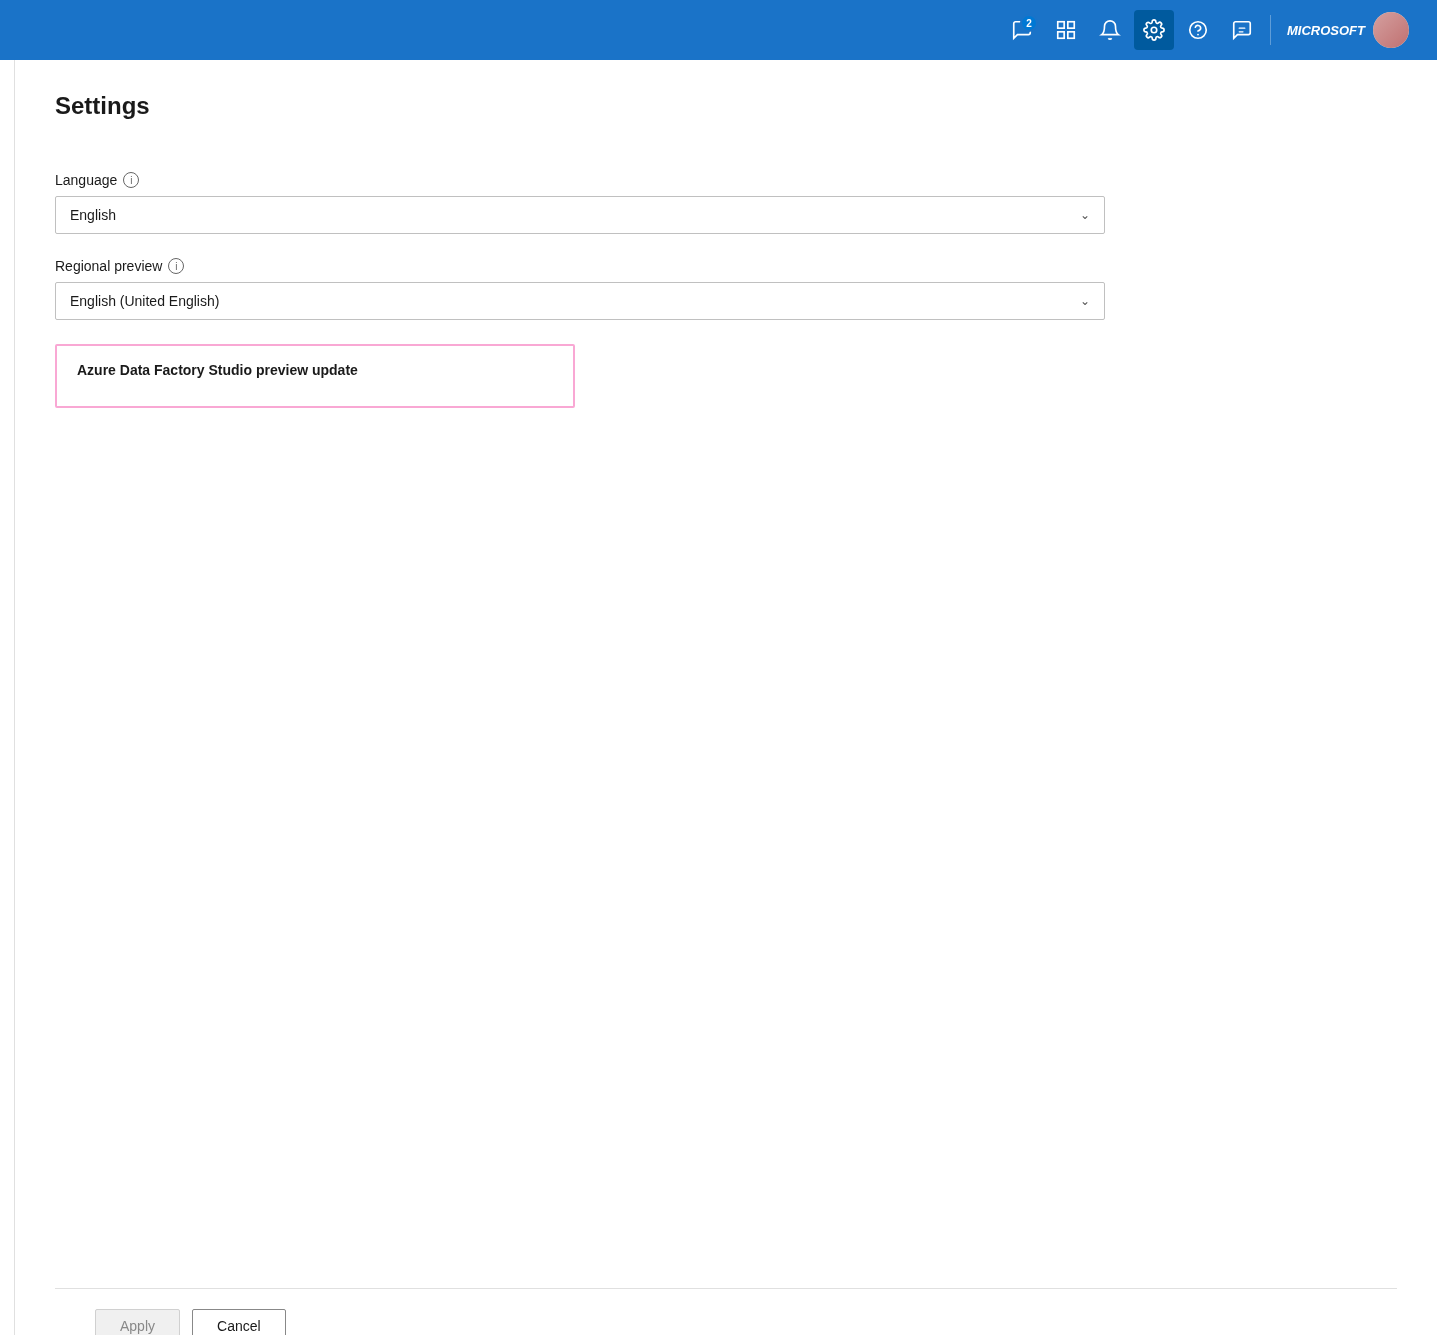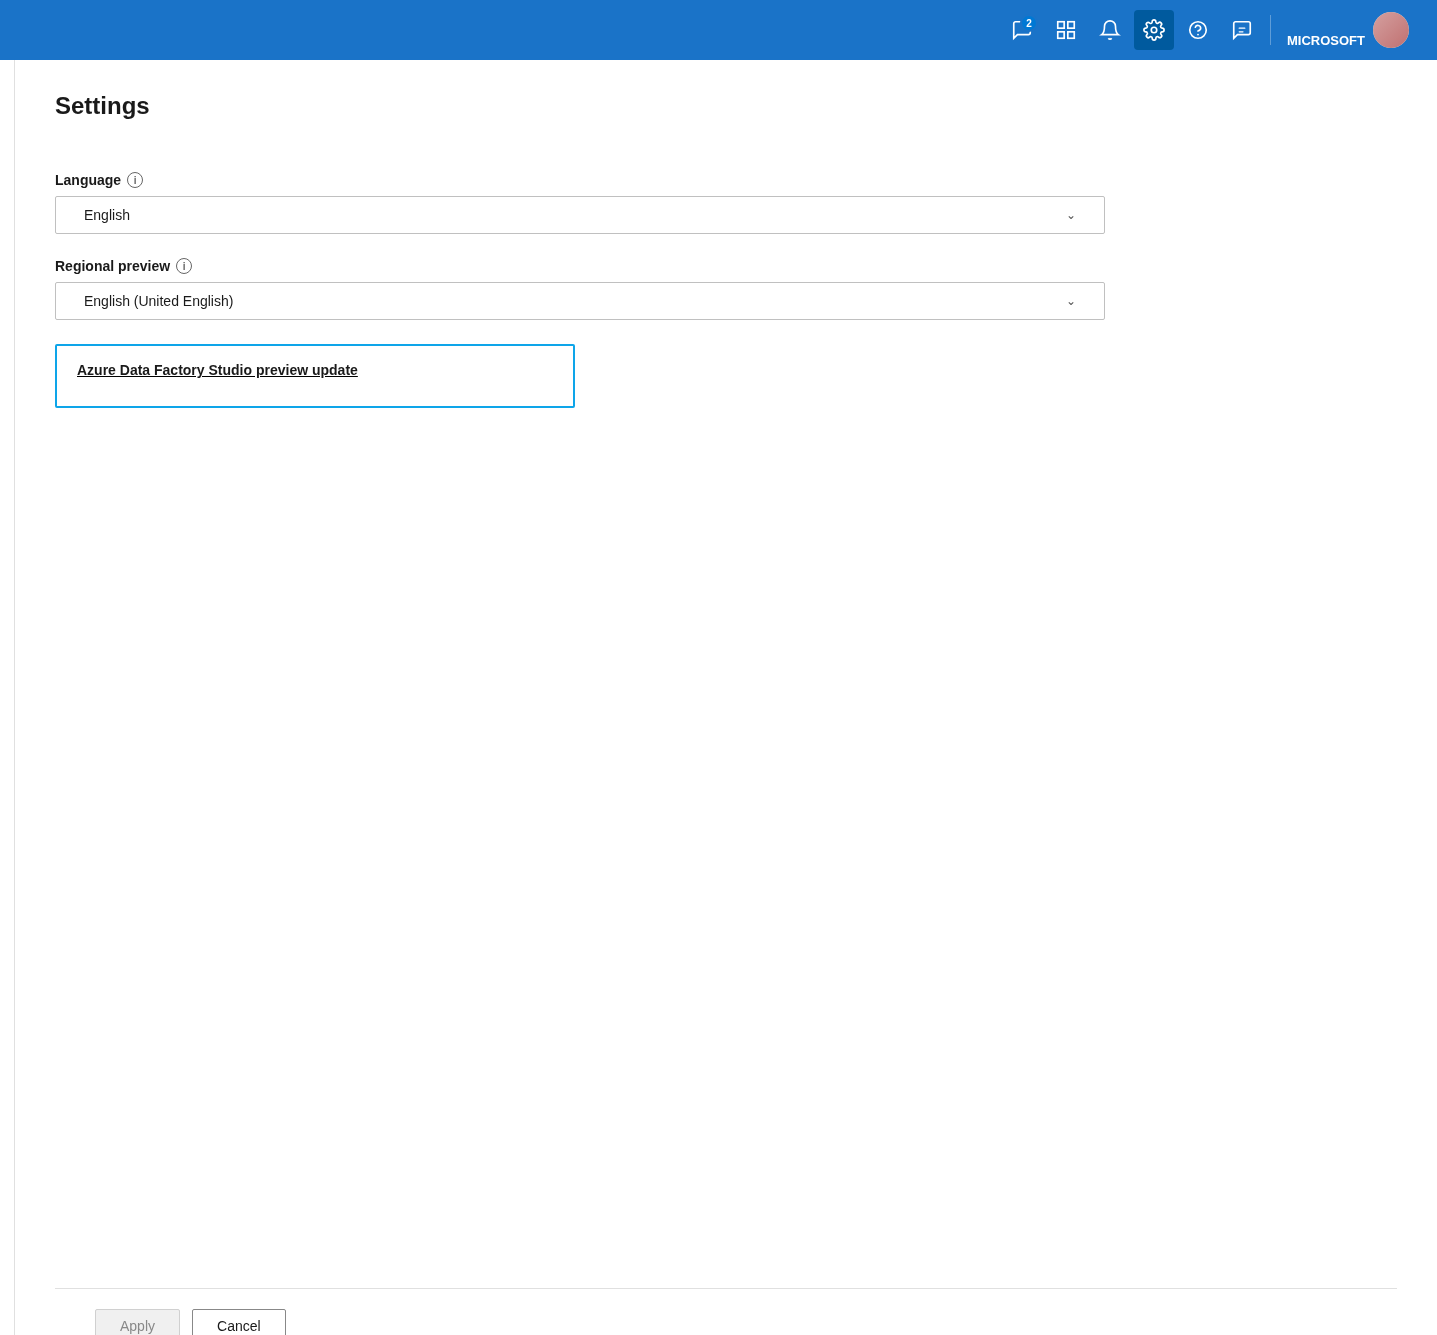--- a/index.html
+++ b/index.html
@@ -59,28 +59,29 @@
 
     .topbar-divider {
       width: 1px;
       height: 30px;
       background: rgba(255,255,255,0.3);
       margin: 0 4px;
     }
 
     .topbar-user {
       display: flex;
-      align-items: flex-end;
+      align-items: center;
       gap: 8px;
       color: white;
       font-size: 13px;
       font-weight: 600;
       cursor: pointer;
       padding: 4px 8px;
       border-radius: 4px;
+      font-style: italic;
     }
 
     .avatar {
       width: 36px;
       height: 36px;
       border-radius: 50%;
       background: #ccc;
       overflow: hidden;
       display: flex;
       align-items: center;
@@ -123,21 +124,21 @@
       color: #1a1a1a;
       margin-bottom: 52px;
     }
 
     .form-group {
       margin-bottom: 24px;
     }
 
     .form-label {
       font-size: 14px;
-      font-weight: 700;
+      font-weight: 400;
       color: #1a1a1a;
       margin-bottom: 8px;
       display: flex;
       align-items: center;
       gap: 6px;
     }
 
     .info-icon {
       width: 16px;
       height: 16px;
@@ -150,43 +151,42 @@
       color: #666;
       cursor: pointer;
       flex-shrink: 0;
     }
 
     .select-box {
       width: 100%;
       max-width: 1050px;
       border: 1px solid #c0c0c0;
       border-radius: 2px;
-      padding: 10px 28px;
+      padding: 10px 14px;
       font-size: 14px;
       color: #1a1a1a;
       background: white;
       display: flex;
       align-items: center;
       justify-content: space-between;
       cursor: pointer;
     }
 
     .chevron-down {
       color: #555;
       font-size: 12px;
     }
 
     
     .preview-section {
-      border: 2px solid #0ea5e9;
+      border: 2px solid #f9a8d4;
       border-radius: 2px;
       padding: 16px 20px;
       display: inline-block;
       max-width: 520px;
-      text-decoration: underline;
     }
 
     .preview-title {
       font-size: 14px;
       font-weight: 600;
       color: #1a1a1a;
       margin-bottom: 12px;
     }
 
     .toggle-row {

